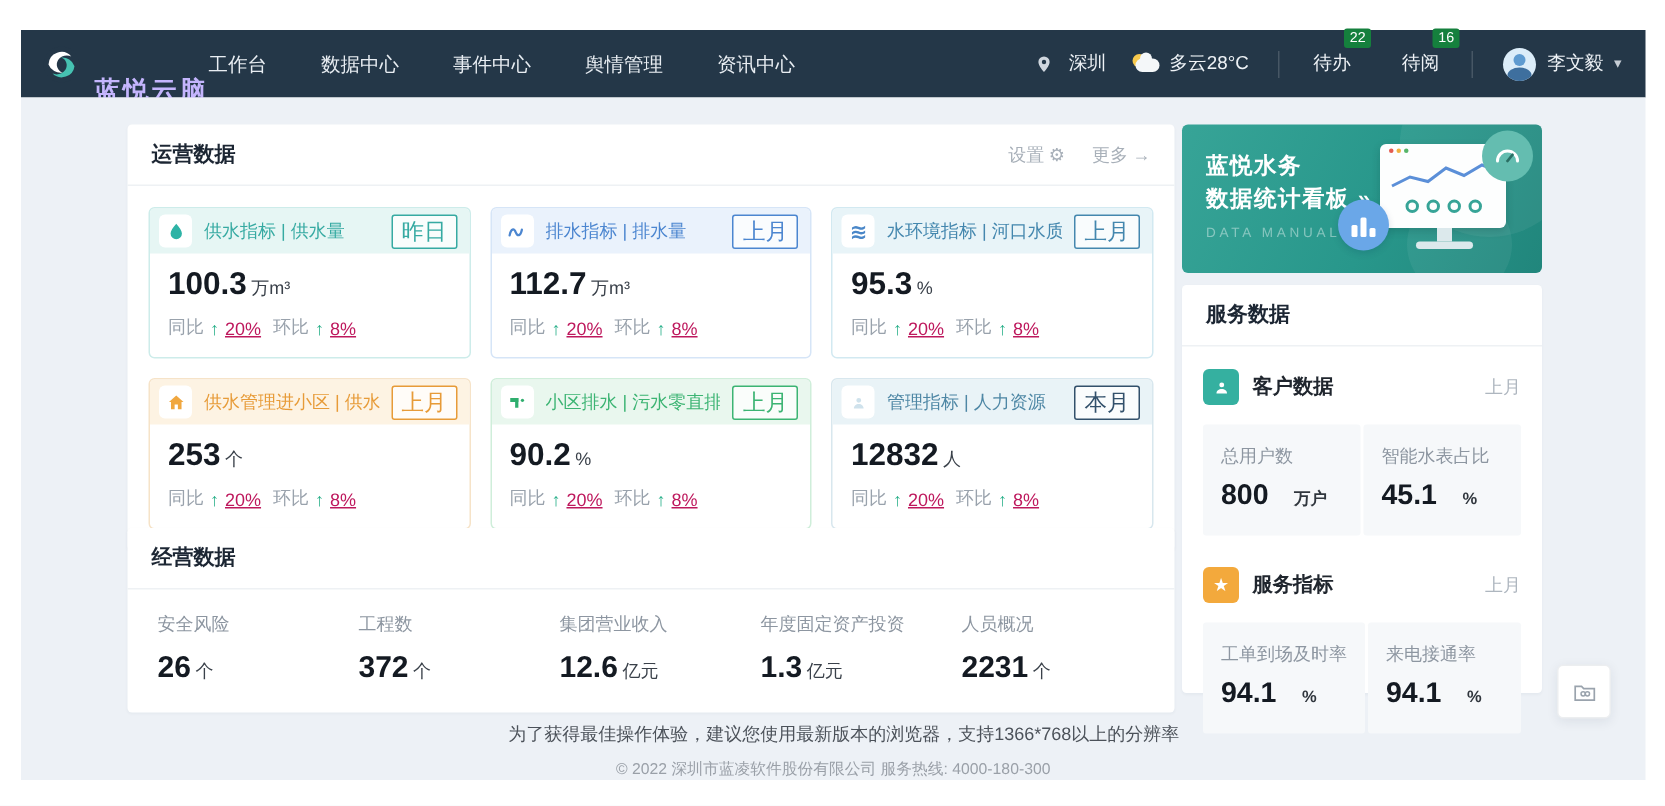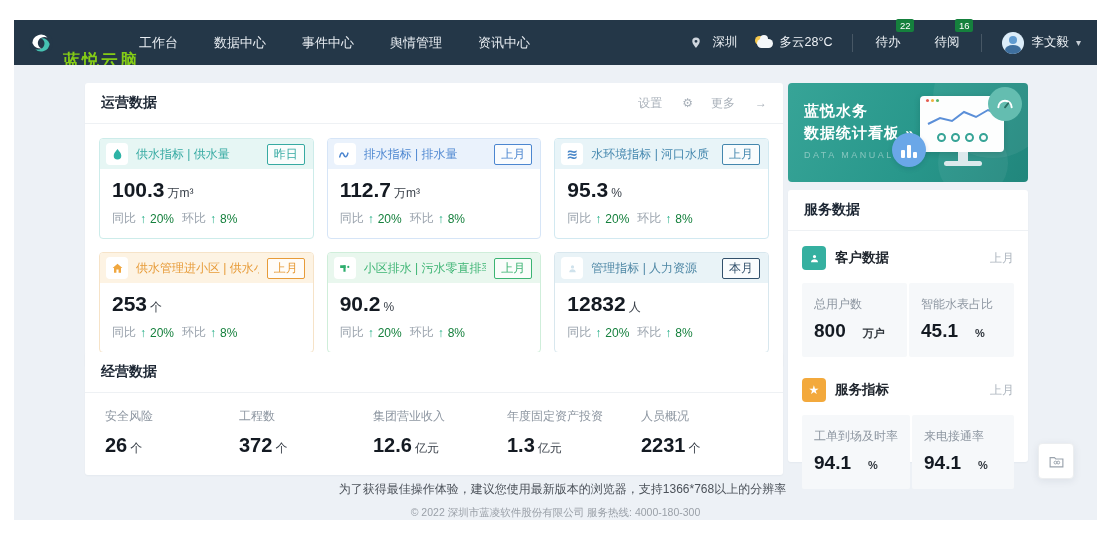--- a/index.html
+++ b/index.html
@@ -2,21 +2,21 @@
 <html><head>
 <meta charset="utf-8">
 <style>
   * { box-sizing: border-box; margin: 0; padding: 0; }
   html,body { width:1110px; height:537px; background:#ffffff; font-family:"Liberation Sans","DejaVu Sans",sans-serif; overflow:hidden; }
   .app { position:absolute; left:14px; top:20px; width:1083px; }
 
   
   .navbar { height:45px; background:#243748; display:flex; align-items:center; padding:0 16px 0 14px; }
   .logo { width:26px; height:26px; flex:0 0 auto; }
-  .brand { color:#84cc16; font-size:17px; font-weight:bold; letter-spacing:2px; margin-left:9px;margin-top:36px; }
+  .brand { color:#c4b5fd; font-size:17px; font-weight:bold; letter-spacing:2px; margin-left:9px;margin-top:36px; }
   .menu { display:flex; gap:36px; }
   .menu-item { color:#e8edf2; font-size:13px; cursor:pointer; white-space:nowrap; }
   .nav-right { margin-left:auto; display:flex; align-items:center; color:#eef2f6; font-size:12.5px; }
   .loc { display:flex; align-items:center; gap:12px; }
   .weather { display:flex; align-items:center; gap:6px; margin-left:16px; }
   .wicon { position:relative; width:20px; height:14px; }
   .wicon .sun { position:absolute; left:1px; top:0; width:9px; height:9px; border-radius:50%; background:#f7c94d; }
   .wicon .cloud { position:absolute; left:3px; top:3px; width:16px; height:9px; border-radius:6px; background:#f4f7f9; }
   .wicon .cloud:before { content:""; position:absolute; left:3px; top:-4px; width:8px; height:8px; border-radius:50%; background:#f4f7f9; }
   .vdiv { width:1px; height:18px; background:rgba(255,255,255,.16); margin:0 20px; }
@@ -28,38 +28,38 @@
   .avatar:before { content:""; position:absolute; left:7px; top:4px; width:8px; height:8px; border-radius:50%; background:#5f9bd0; }
   .avatar:after { content:""; position:absolute; left:3px; top:13px; width:16px; height:10px; border-radius:50%; background:#3e6f9e; }
   .caret { font-size:10px; color:#c6cdd5; }
 
   
   .content { position:relative; background:#edf1f6; height:455px; }
   .panel { position:absolute; background:#fff; border-radius:3px; box-shadow:0 1px 2px rgba(20,40,70,.04); }
   .panel-head { display:flex; align-items:center; justify-content:space-between; padding:11px 16px; border-bottom:1px solid #eef1f4; }
   .panel-title { font-size:14px; font-weight:bold; color:#1c2633; }
   .head-links { display:flex; gap:18px; font-size:12px; color:#a8b0b9; }
-  .hlink { cursor:pointer; display:flex; align-items:center; gap:20px; }
+  .hlink { cursor:pointer; display:flex; align-items:center; gap:3px; }
 
   
   .ops-panel { left:71px; top:18px; width:698px; }
   .cards { display:grid; grid-template-columns:repeat(3,1fr); gap:13px; padding:14px; }
   .m-card { border:1px solid var(--bd); border-radius:4px; overflow:hidden; background:#fff; }
   .m-head { height:30px; background:var(--hbg); display:flex; align-items:center; gap:8px; padding:0 8px 0 6px; }
   .icon-box { width:22px; height:22px; background:#fff; border-radius:4px; display:flex; align-items:center; justify-content:center; color:var(--ic); flex:0 0 auto; }
   .icon-box svg { display:block; }
   .m-title { font-size:12px; color:var(--tc); flex:1; white-space:nowrap; overflow:hidden; }
-  .m-badge { font-size:12px; color:var(--bc,var(--tc)); border:1px solid var(--bc,var(--tc)); border-radius:2px; padding:1px 6px; background:rgba(255,255,255,.75); white-space:nowrap; }
+  .m-badge { font-size:15px; color:var(--bc,var(--tc)); border:1px solid var(--bc,var(--tc)); border-radius:2px; padding:1px 6px; background:rgba(255,255,255,.75); white-space:nowrap; }
   .m-body { padding:9px 12px 11px; }
   .m-value { font-size:21px; font-weight:bold; color:#141a22; }
   .m-unit { font-size:12px; font-weight:normal; color:#3a414a; margin-left:3px; }
   .m-trend { margin-top:8px; font-size:12px; color:#99a2ac; display:flex; gap:8px; white-space:nowrap; }
   .tr { display:flex; align-items:center; gap:4px; }
   .up { color:#21ad85; font-weight:bold; }
-  .pct { color:#15803d; }
+  .pct { color:#be185d;text-decoration:underline; }
   .t-teal   { --bd:#cdecea; --hbg:#e6f6f4; --tc:#36aaa2; --ic:#2eb3a6; }
   .t-blue   { --bd:#d6e5f7; --hbg:#eaf2fc; --tc:#4c86d0; --ic:#4c86d0; }
   .t-cyan   { --bd:#d2e9f1; --hbg:#e8f4f8; --tc:#4487ae; --ic:#4a87c8; }
   .t-orange { --bd:#f6e3c8; --hbg:#fdf3e3; --tc:#e79b38; --ic:#f0a73f; }
   .t-green  { --bd:#cfeeda; --hbg:#e9f7ee; --tc:#3cb473; --ic:#2fae6e; }
   .t-slate  { --bd:#d8e7ee; --hbg:#e9f3f7; --tc:#4e87a5; --ic:#cfe2ec; --bc:#32506b; }
   .glyph { font-size:14px; line-height:1; font-weight:bold; }
 
   
   .biz-panel { left:71px; top:287px; width:698px; }

